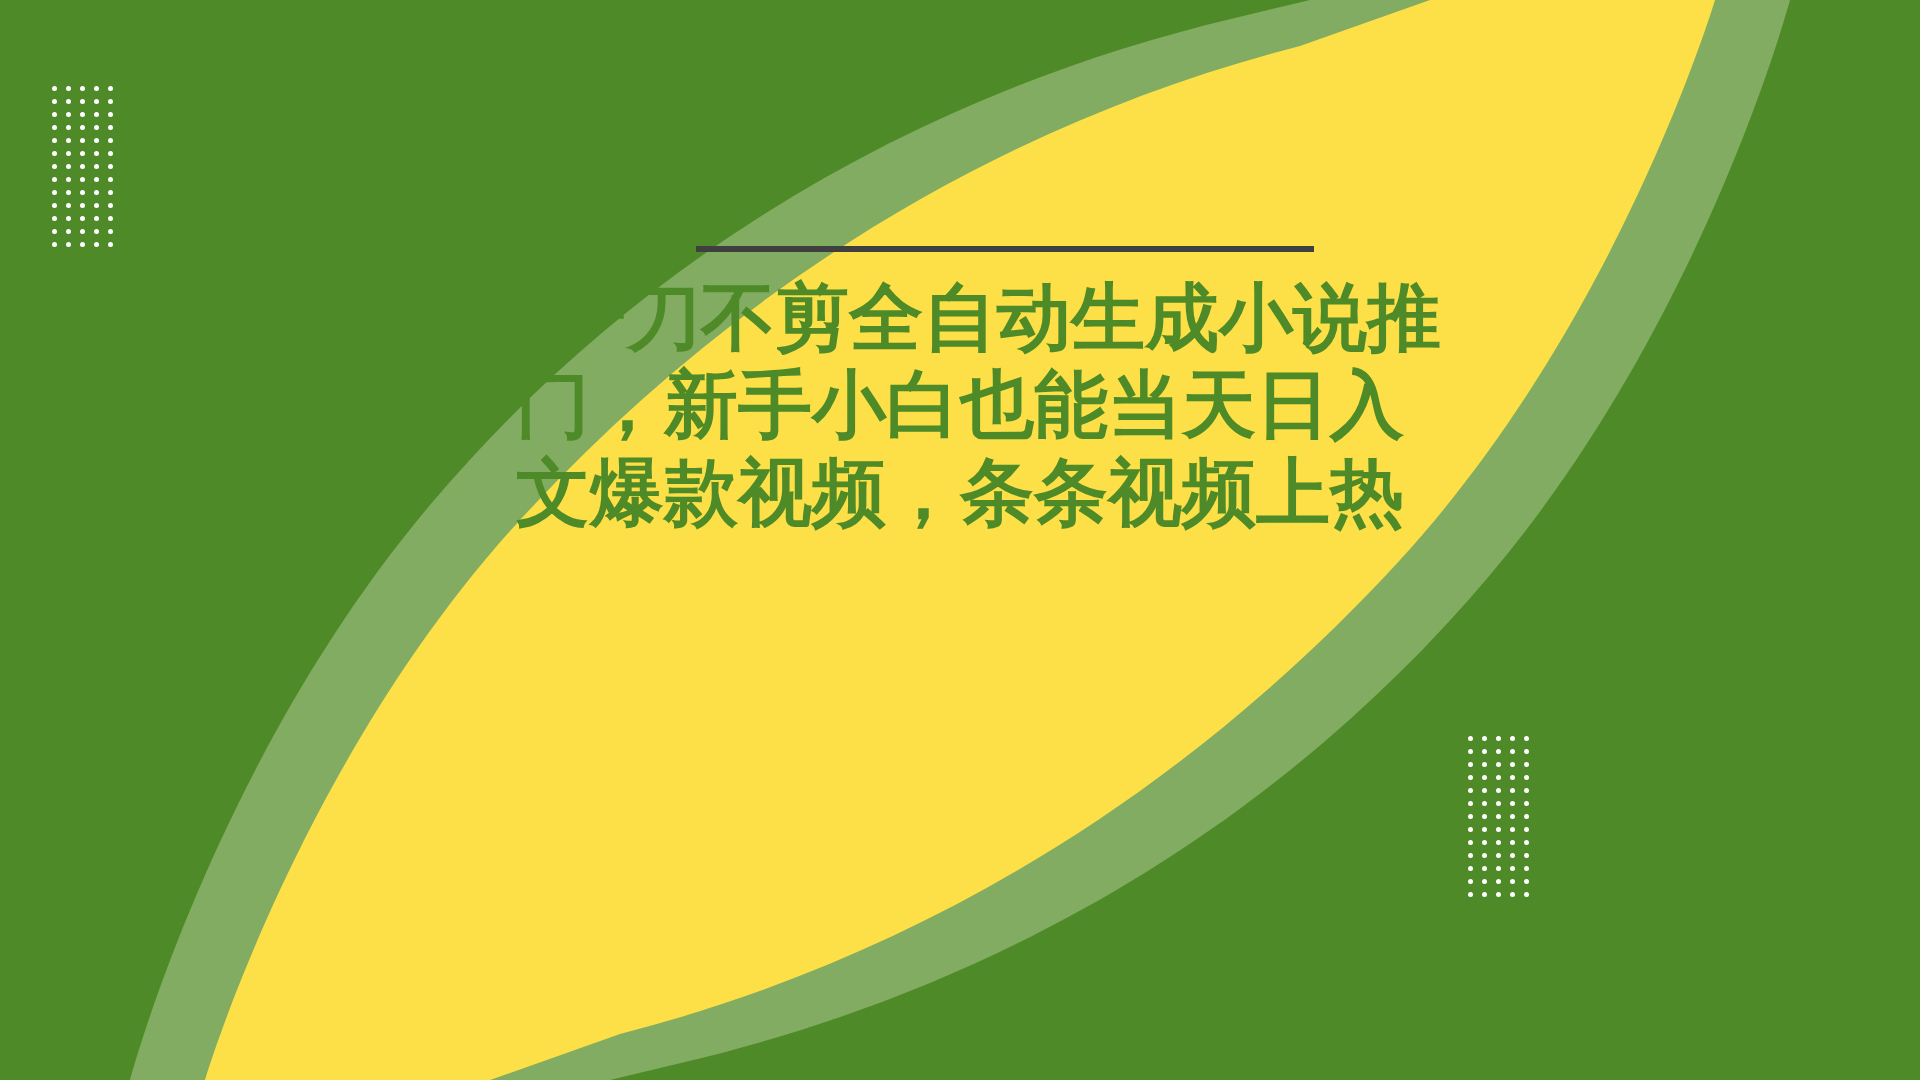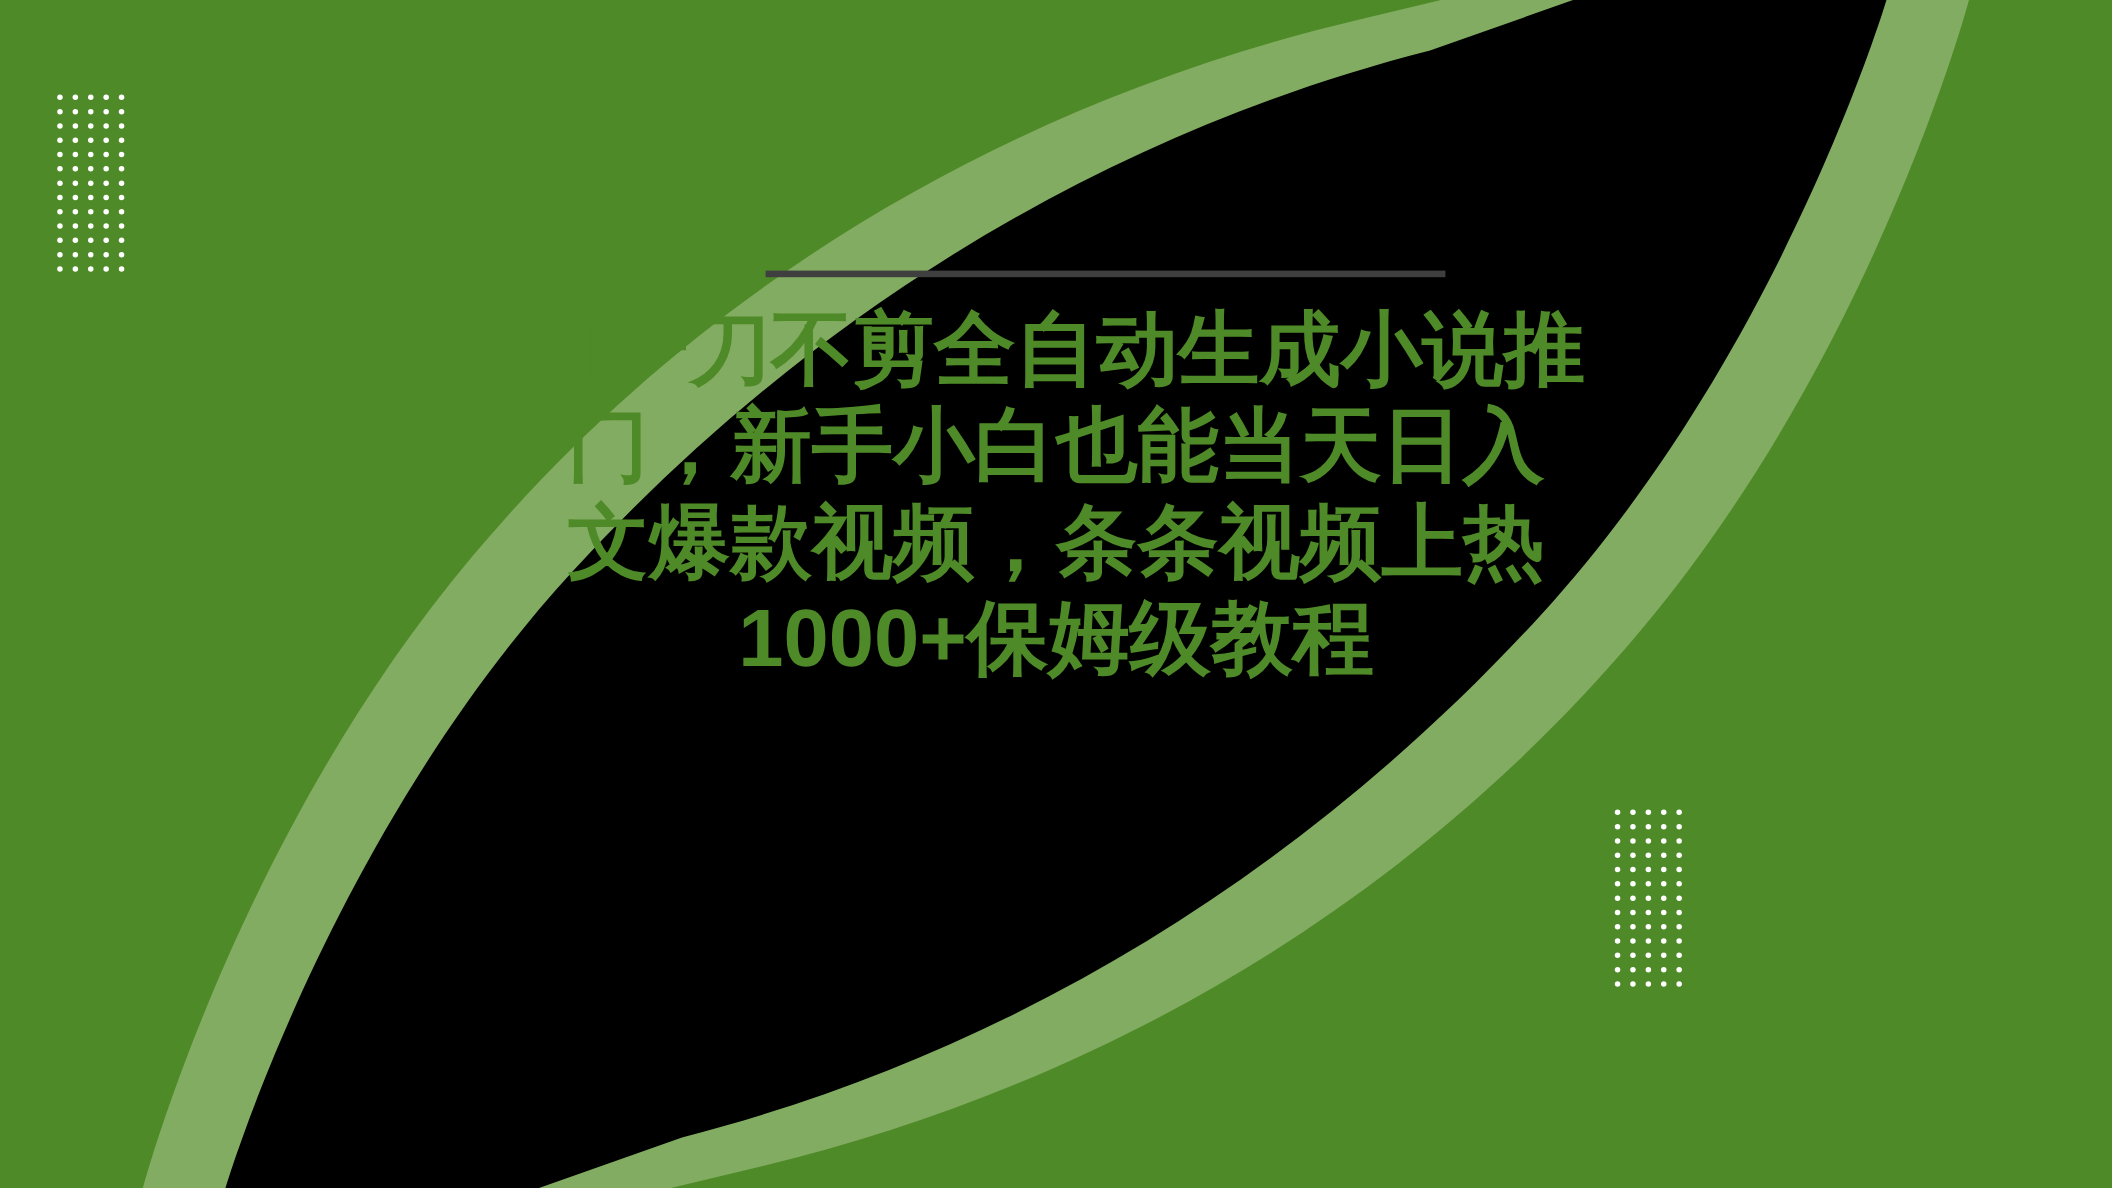--- a/index.html
+++ b/index.html
@@ -8,21 +8,21 @@
     background: #ffffff;
   }
   body {
     font-family: "Liberation Sans", "DejaVu Sans", sans-serif;
   }
 
   #poster {
     position: relative;
     width: 1920px;
     height: 1080px;
-    background: #000000;
+    background: #fde047;
     overflow: hidden;
   }
 
   
   .corner-art {
     position: absolute;
     left: 0;
     top: 0;
     width: 1920px;
     height: 1080px;
@@ -244,17 +244,16 @@
       <span class="dot"></span>
   </div>
 
   <div class="content">
     <div class="rule"></div>
 
     <h1 class="headline">
       <span class="line">AI一刀不剪全自动生成小说推</span>
       <span class="line">门，新手小白也能当天日入</span>
       <span class="line">文爆款视频，条条视频上热</span>
-      <span class="line last">1000+保姆级教程</span>
     </h1>
   </div>
 
 </div>
 
 </body></html>

